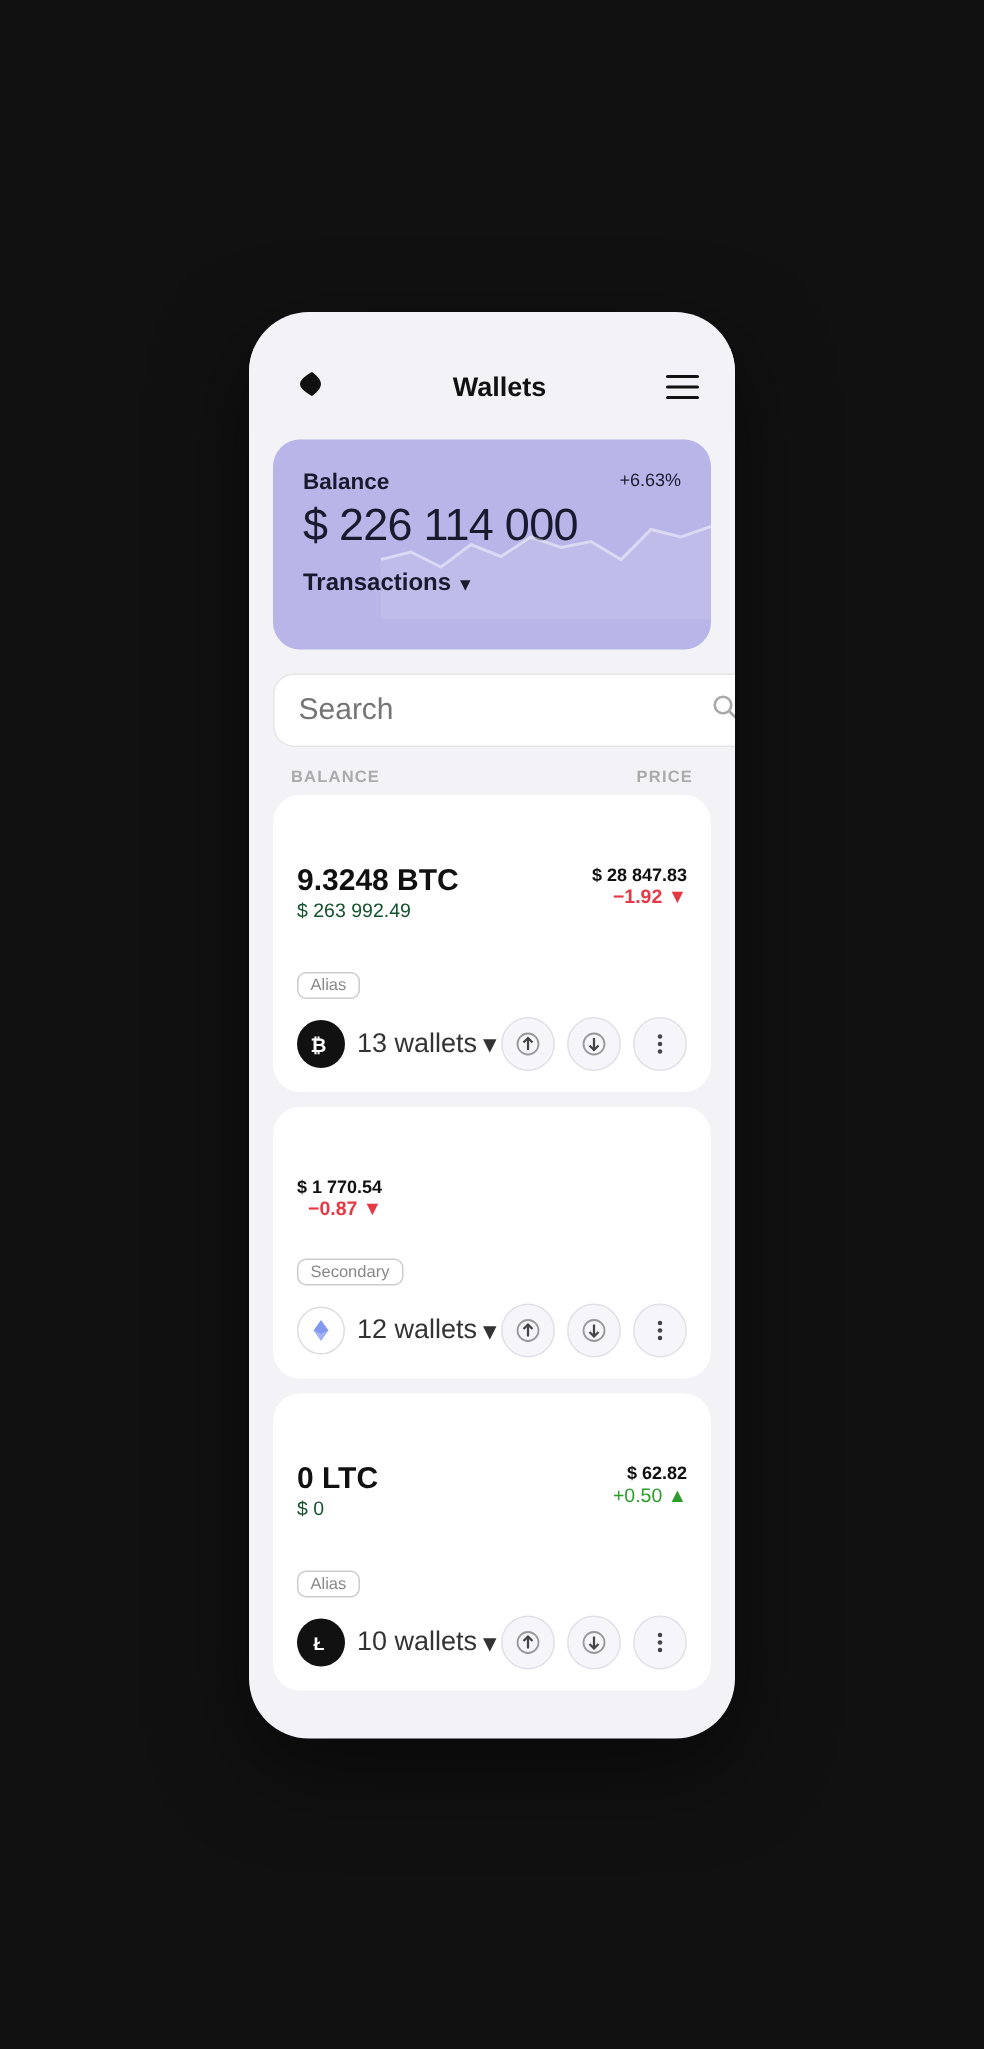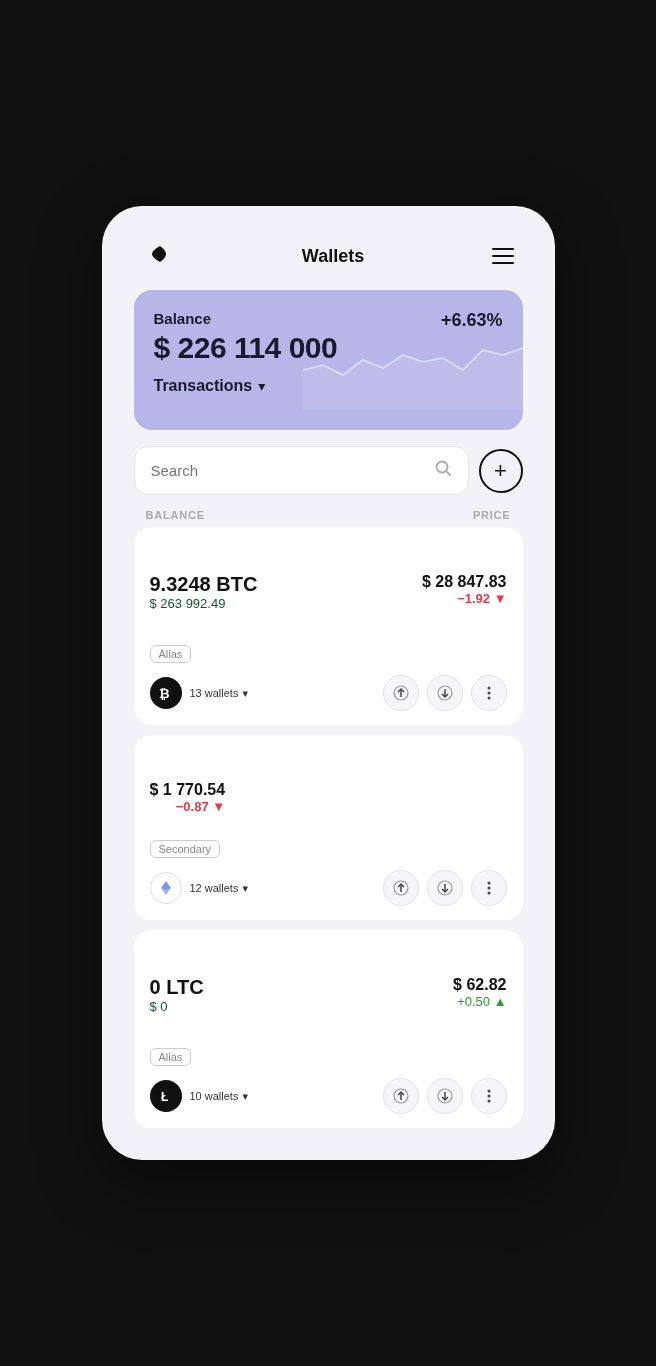--- a/index.html
+++ b/index.html
@@ -5,25 +5,25 @@
     * { box-sizing: border-box; margin: 0; padding: 0; }
     body {
       background: #111;
       display: flex;
       justify-content: center;
       align-items: center;
       min-height: 100vh;
       font-family: -apple-system, BlinkMacSystemFont, 'Segoe UI', sans-serif;
     }
     .phone {
-      width: 453px;
+      width: 324px;
       background: #f2f2f7;
       border-radius: 40px;
       overflow: hidden;
-      padding: 24px 16px 32px;
+      padding: 24px 0 32px;
       box-shadow: 0 20px 60px rgba(0,0,0,0.5);
     }
     
     .header {
       display: flex;
       align-items: center;
       justify-content: space-between;
       padding: 8px 24px 16px;
       background: #f2f2f7;
     }
@@ -60,31 +60,31 @@
       min-height: 140px;
     }
     .balance-label {
       font-size: 15px;
       font-weight: 600;
       color: #1a1a2e;
       margin-bottom: 4px;
     }
     .balance-amount {
       font-size: 30px;
-      font-weight: 700;
+      font-weight: 400;
       color: #1a1a2e;
       margin-bottom: 12px;
       letter-spacing: -0.5px;
     }
     .balance-percent {
       position: absolute;
       top: 20px;
       right: 20px;
-      font-size: 18px;
-      font-weight: 700;
+      font-size: 12px;
+      font-weight: 400;
       color: #1a1a2e;
     }
     .transactions-row {
       display: flex;
       align-items: center;
       gap: 6px;
       cursor: pointer;
       z-index: 2;
       position: relative;
     }
@@ -120,21 +120,21 @@
       display: flex;
       align-items: center;
       padding: 12px 16px;
       gap: 10px;
       border: 1px solid #e5e5ea;
     }
     .search-input {
       flex: 1;
       border: none;
       outline: none;
-      font-size: 15px;
+      font-size: 20px;
       color: #aaa;
       background: transparent;
     }
     .search-icon-wrap {
       color: #aaa;
       font-size: 18px;
     }
     .add-btn {
       width: 44px;
       height: 44px;
@@ -180,21 +180,21 @@
       align-items: flex-start;
       margin-bottom: 2px;
       margin-top: 30px;
     }
     .coin-amount {
       font-size: 20px;
       font-weight: 800;
       color: #111;
     }
     .coin-price {
-      font-size: 16px;
+      font-size: 12px;
       font-weight: 600;
       color: #111;
       text-align: right;
     }
     .coin-usd {
       font-size: 13px;
       color: #14532d;
       margin-bottom: 8px;
     }
     .coin-change-neg {
@@ -243,21 +243,21 @@
       justify-content: center;
       color: #fff;
       font-size: 16px;
       font-weight: 700;
     }
     .coin-icon.eth {
       background: #fff;
       border: 1px solid #ddd;
     }
     .wallets-label {
-      font-size: 11px;
+      font-size: 18px;
       color: #333;
       font-weight: 500;
       display: flex;
       align-items: center;
       gap: 4px;
     }
     .action-btns {
       display: flex;
       gap: 8px;
     }

